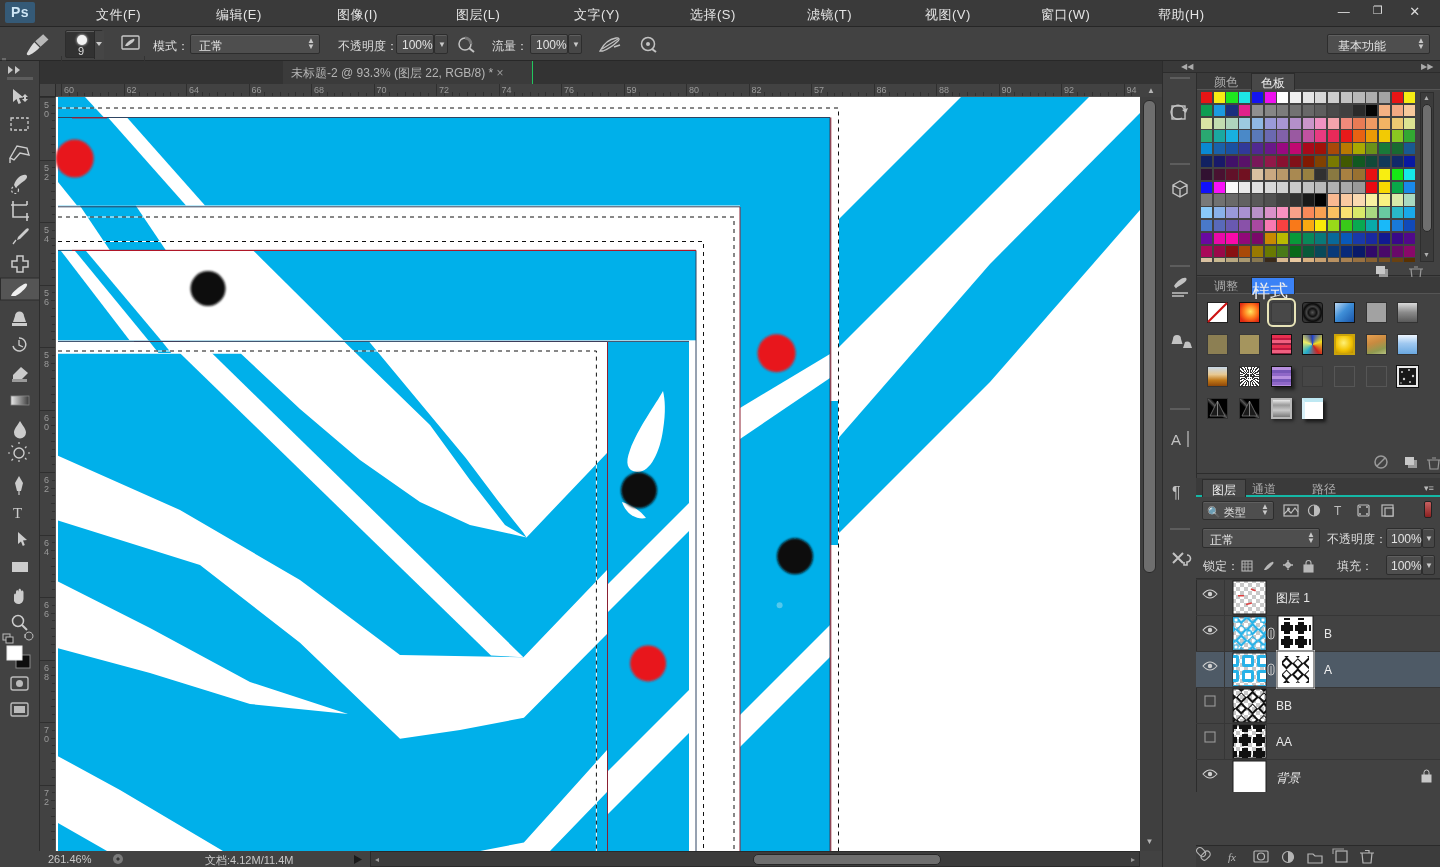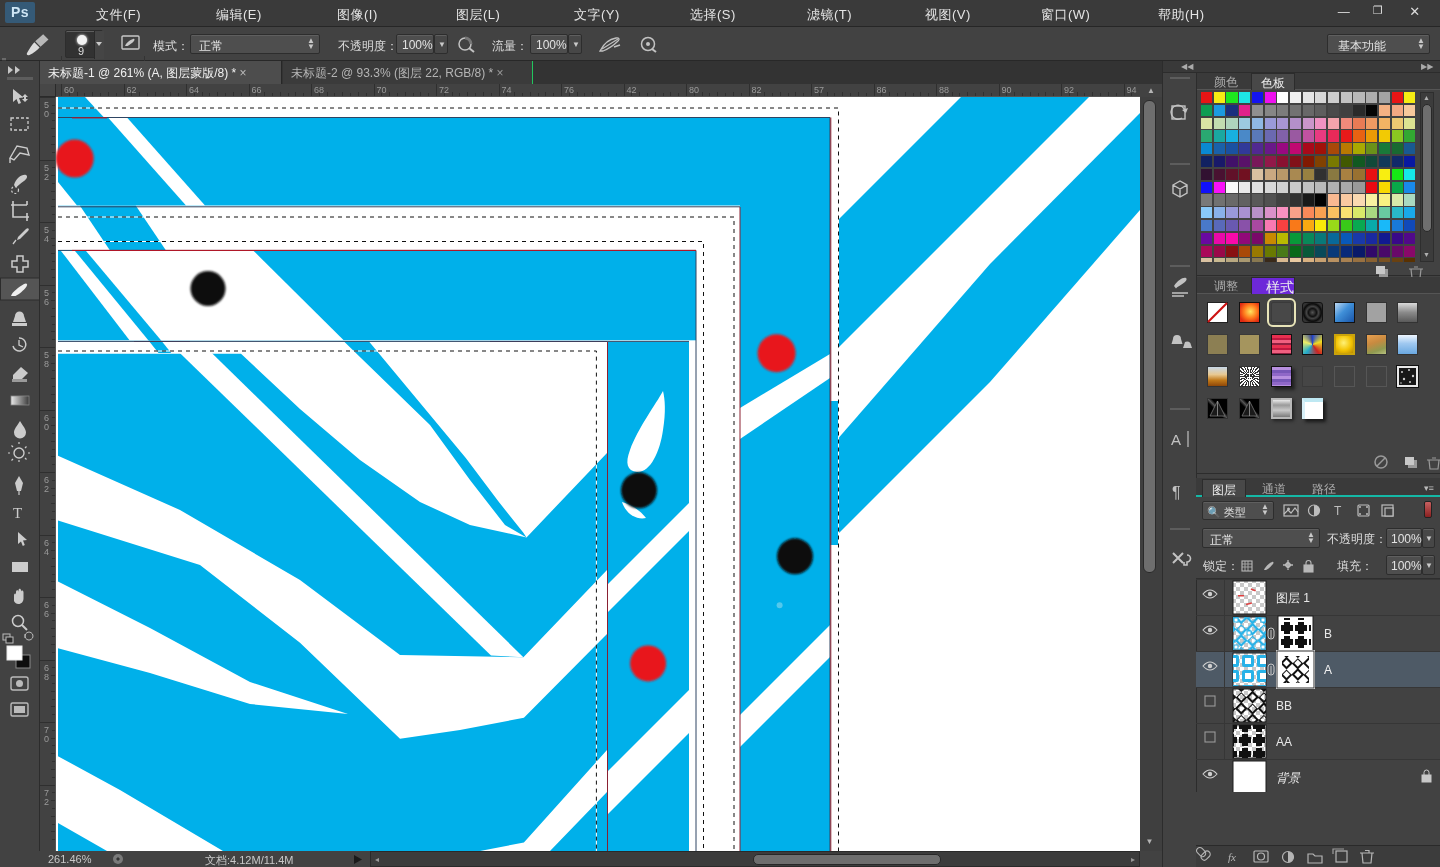--- a/index.html
+++ b/index.html
@@ -91,21 +91,20 @@
       <circle cx="10" cy="9" r="6.5" fill="none" stroke="#c2c2c2" stroke-width="1.5"></circle>
       <circle cx="10" cy="9" r="2" fill="#c2c2c2"></circle>
       <path d="M14 14 l4 3" stroke="#c2c2c2" stroke-width="2"></path>
     </svg>
   <div class="dd" style="left:1327px;top:7px;width:103px;height:20px">
       <span style="position:absolute;left:10px;top:3px">基本功能</span>
       <span class="ddarr" style="top:3px">▲<br>▼</span>
     </div>
 </div>
 <div class="abs" id="tabbar">
-  <div class="tab" style="left:40px;width:242px;background:#4d4d4d;color:#f0f0f0;border-right:1px solid #272727">未标题-1 @ 261% (A, 图层蒙版/8) * <span style="color:#bbb">×</span></div>
   <div class="tab" style="left:283px;width:250px;background:#3b3b3b;color:#b4b4b4;border-right:1px solid #22c55e">未标题-2 @ 93.3% (图层 22, RGB/8) * <span style="color:#999">×</span></div>
 </div>
 <div class="abs ruler" id="rulertop" style="left:40px;top:84px;width:1100px;height:13px;border-bottom:1px solid #555;overflow:hidden">
     <div class="abs" style="left:21.0px;top:0;width:1px;height:13px;background:#2f2f2f"></div>
     <div class="rnum" style="left:24.0px;top:1px">60</div>
     <div class="abs" style="left:28.8px;top:9px;width:1px;height:4px;background:#303030"></div>
     <div class="abs" style="left:36.6px;top:8px;width:1px;height:5px;background:#303030"></div>
     <div class="abs" style="left:44.4px;top:9px;width:1px;height:4px;background:#303030"></div>
     <div class="abs" style="left:52.2px;top:8px;width:1px;height:5px;background:#303030"></div>
     <div class="abs" style="left:60.1px;top:9px;width:1px;height:4px;background:#303030"></div>
@@ -177,21 +176,21 @@
     <div class="abs" style="left:521.0px;top:0;width:1px;height:13px;background:#2f2f2f"></div>
     <div class="rnum" style="left:524.0px;top:1px">76</div>
     <div class="abs" style="left:528.8px;top:9px;width:1px;height:4px;background:#303030"></div>
     <div class="abs" style="left:536.6px;top:8px;width:1px;height:5px;background:#303030"></div>
     <div class="abs" style="left:544.4px;top:9px;width:1px;height:4px;background:#303030"></div>
     <div class="abs" style="left:552.2px;top:8px;width:1px;height:5px;background:#303030"></div>
     <div class="abs" style="left:560.1px;top:9px;width:1px;height:4px;background:#303030"></div>
     <div class="abs" style="left:567.9px;top:8px;width:1px;height:5px;background:#303030"></div>
     <div class="abs" style="left:575.7px;top:9px;width:1px;height:4px;background:#303030"></div>
     <div class="abs" style="left:583.5px;top:0;width:1px;height:13px;background:#2f2f2f"></div>
-    <div class="rnum" style="left:586.5px;top:1px">42</div>
+    <div class="rnum" style="left:586.5px;top:1px">59</div>
     <div class="abs" style="left:591.3px;top:9px;width:1px;height:4px;background:#303030"></div>
     <div class="abs" style="left:599.1px;top:8px;width:1px;height:5px;background:#303030"></div>
     <div class="abs" style="left:606.9px;top:9px;width:1px;height:4px;background:#303030"></div>
     <div class="abs" style="left:614.8px;top:8px;width:1px;height:5px;background:#303030"></div>
     <div class="abs" style="left:622.6px;top:9px;width:1px;height:4px;background:#303030"></div>
     <div class="abs" style="left:630.4px;top:8px;width:1px;height:5px;background:#303030"></div>
     <div class="abs" style="left:638.2px;top:9px;width:1px;height:4px;background:#303030"></div>
     <div class="abs" style="left:646.0px;top:0;width:1px;height:13px;background:#2f2f2f"></div>
     <div class="rnum" style="left:649.0px;top:1px">80</div>
     <div class="abs" style="left:653.8px;top:9px;width:1px;height:4px;background:#303030"></div>
@@ -822,21 +821,21 @@
    <svg class="abs" style="left:176px;top:3px" width="70" height="16">
         <rect x="6" y="4" width="9" height="8" fill="#9a9a9a"></rect>
         <rect x="3" y="1" width="9" height="8" fill="#c8c8c8"></rect>
         <g stroke="#9a9a9a" fill="none" stroke-width="1.2">
           <path d="M38 4 h10 l-1 9 h-8z M36 4 h14 M41 2 h4"></path>
         </g>
       </svg>
  </div>
  <div class="abs" style="left:34px;top:216px;width:244px;height:17px;background:#3a3a3a;border-bottom:1px solid #555">
   <div class="abs" style="left:8px;top:0px;width:42px;height:17px;color:#ababab;font-size:12px;text-align:center;padding-top:1px">调整</div>
-  <div class="abs" style="left:54px;top:0px;width:44px;height:17px;background:#6d28d9;color:#ededed;font-size:14px;text-align:right;padding-top:1px;border:1px solid #2c2c2c;border-bottom:none">样式</div>
+  <div class="abs" style="left:54px;top:0px;width:44px;height:17px;background:#3b82f6;color:#ededed;font-size:18px;text-align:left;padding-top:1px;border:1px solid #2c2c2c;border-bottom:none">样式</div>
 
  </div>
  <div class="abs" style="left:44px;top:241px;width:21px;height:21px;background:#ffffff;border:1px solid #222;box-shadow:none"></div>
     <svg class="abs" style="left:44px;top:241px" width="21" height="21">
       <line x1="1" y1="20" x2="20" y2="1" stroke="#cc1111" stroke-width="2.2"></line>
     </svg>
     <div class="abs" style="left:76px;top:241px;width:21px;height:21px;background:radial-gradient(circle at 55% 45%,#ffe45e 0%,#ff7a1c 45%,#e02a12 80%);border:1px solid #111;"></div>
     <div class="abs" style="left:108px;top:241px;width:21px;height:21px;background:#484848;border:1px solid #3a3a3a;outline:2px solid #e8e4b8;outline-offset:2px;border-radius:2px;"></div>
     <div class="abs" style="left:139px;top:241px;width:21px;height:21px;background:radial-gradient(circle at 50% 50%,#555 0%,#111 30%,#444 45%,#0a0a0a 65%,#333 80%);border:1px solid #111;border-radius:3px;"></div>
     <div class="abs" style="left:171px;top:241px;width:21px;height:21px;background:linear-gradient(135deg,#bcd8f2 0%,#3f8fd8 45%,#1a55a8 100%);border:1px solid #111;"></div>
@@ -885,21 +884,21 @@
      <rect x="36" y="6" width="9" height="8" fill="#9a9a9a"></rect>
         <rect x="33" y="3" width="9" height="8" fill="#c8c8c8"></rect>
      <g stroke="#9a9a9a" fill="none" stroke-width="1.2">
           <path d="M57 6 h10 l-1 9 h-8z M55 6 h14 M60 4 h4"></path>
         </g>
    </svg>
  </div>
 </div>
 <div class="abs" style="left:1196px;top:478px;width:244px;height:19px;background:#3a3a3a;border-bottom:2px solid #14b8a6">
   <div class="abs" style="left:6px;top:1px;width:44px;height:18px;background:#484848;color:#ededed;font-size:12px;text-align:center;padding-top:2px;border:1px solid #2c2c2c;border-bottom:none">图层</div>
-  <div class="abs" style="left:56px;top:3px;width:44px;color:#ababab;font-size:12px;text-align:center">通道</div>
+  <div class="abs" style="left:56px;top:3px;width:44px;color:#ababab;font-size:12px;text-align:left">通道</div>
   <div class="abs" style="left:106px;top:3px;width:44px;color:#ababab;font-size:12px;text-align:center">路径</div>
   <div class="abs" style="left:228px;top:5px;color:#bbb;font-size:9px">▾≡</div>
 </div>
 <div class="abs" style="left:1196px;top:497px;width:244px;height:27px;background:#424242">
   <div class="dd" style="left:6px;top:4px;width:72px;height:19px">
       <span style="position:absolute;left:4px;top:3px;font-size:11px">🔍 类型</span>
       <span class="ddarr" style="top:2px">▲<br>▼</span>
     </div>
   <svg class="abs" style="left:86px;top:5px" width="140" height="17">
     <g stroke="#bdbdbd" fill="none" stroke-width="1.2">

